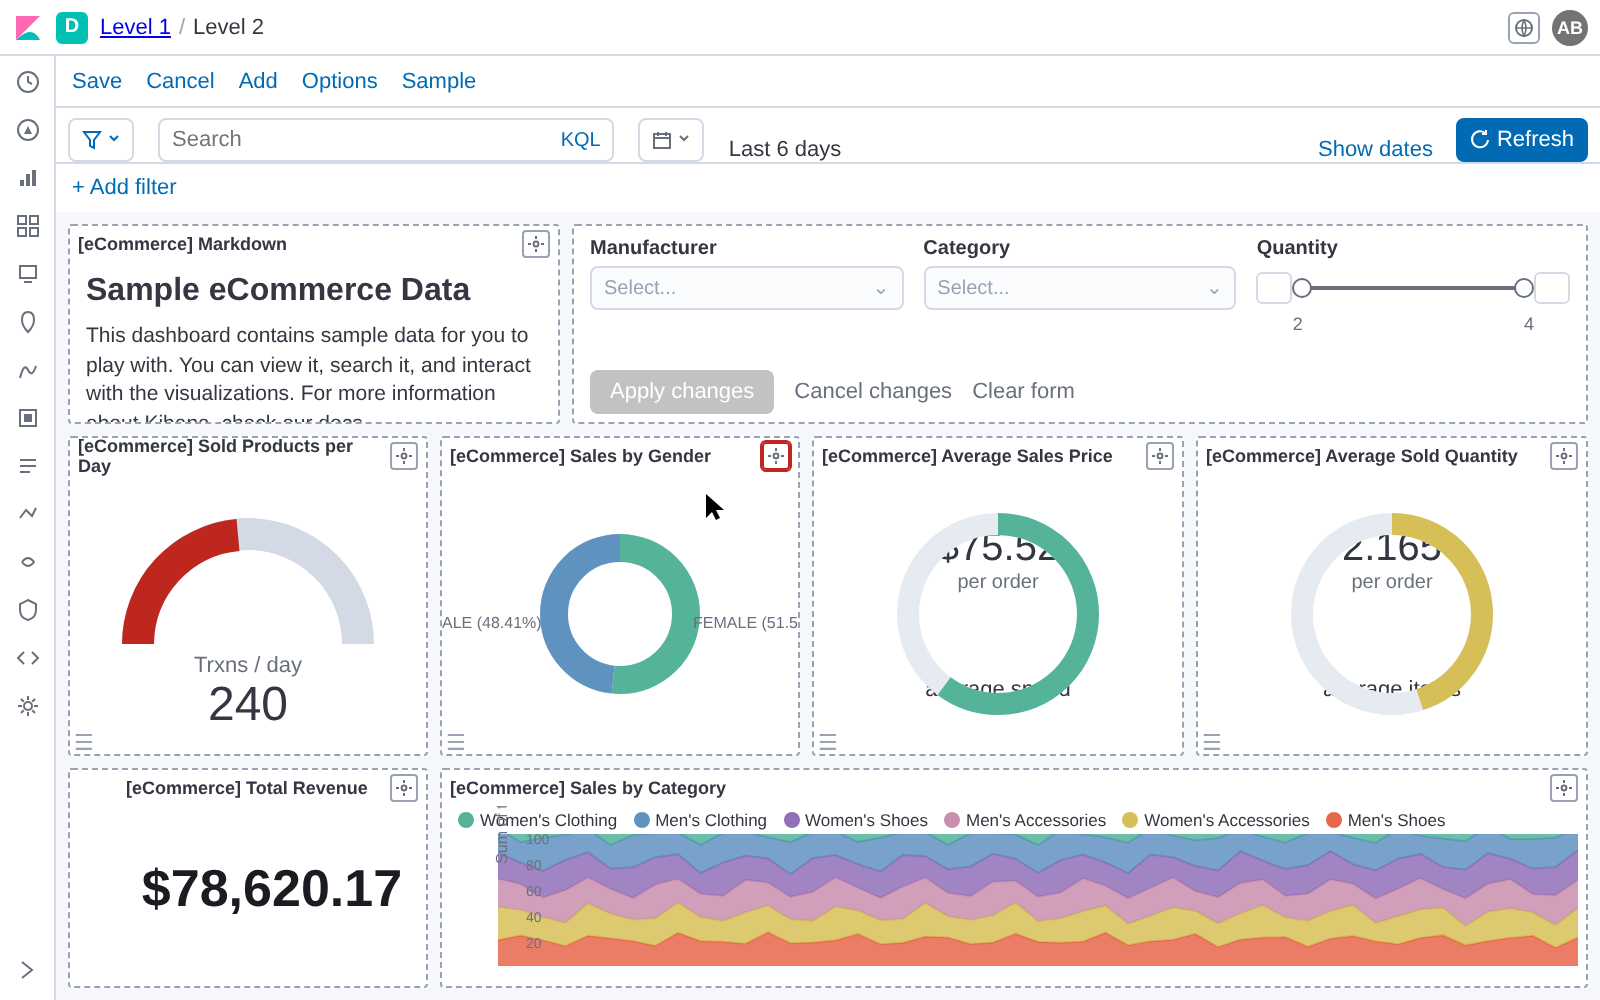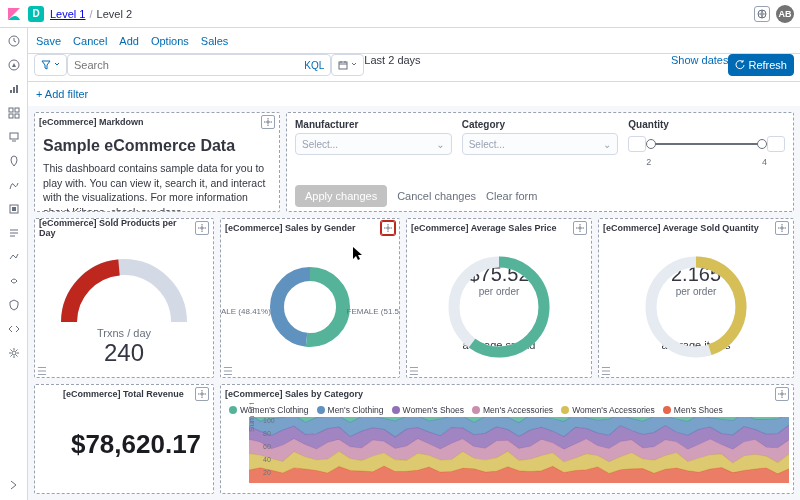--- a/index.html
+++ b/index.html
@@ -15,21 +15,21 @@
 
 .shell { display: flex; height: calc(500px - 28px); }
 .sidebar { width: 28px; border-right: 1px solid #d3dae6; display: flex; flex-direction: column; align-items: center; padding-top: 6px; gap: 10px; }
 .sidebar .icon { width: 14px; height: 14px; color: #69707d; display: flex; align-items: center; justify-content: center; }
 .sidebar .expand { margin-top: auto; margin-bottom: 8px; }
 
 .main { flex: 1; display: flex; flex-direction: column; overflow: hidden; }
 .actionbar { height: 26px; border-bottom: 1px solid #d3dae6; display: flex; align-items: center; padding: 0 8px; gap: 12px; }
 .actionbar a { color: #006bb4; font-size: 11px; text-decoration: none; }
 
-.querybar { height: 28px; border-bottom: 1px solid #d3dae6; display: flex; align-items: flex-start; padding: 0 6px; gap: 0; }
+.querybar { height: 28px; border-bottom: 1px solid #d3dae6; display: flex; align-items: flex-end; padding: 0 6px; gap: 12px; }
 .btn { border: 1px solid #d3dae6; border-radius: 4px; background: #fff; height: 22px; display: inline-flex; align-items: center; padding: 0 6px; font-size: 11px; color: #343741; gap: 3px; }
 .btn-primary { background: #006bb4; color: #fff; border-color: #006bb4; }
 .search-box { flex: 1; border: 1px solid #d3dae6; border-radius: 4px; height: 22px; display: flex; align-items: center; padding: 0 6px; color: #69707d; }
 .search-box input { border: none; outline: none; flex: 1; font-size: 11px; color: #343741; background: transparent; }
 .kql { color: #006bb4; font-size: 10px; margin-left: 4px; }
 .link { color: #006bb4; font-size: 11px; }
 
 .filterbar { height: 24px; display: flex; align-items: center; padding: 0 8px; }
 .add-filter { color: #006bb4; font-size: 11px; display: flex; gap: 3px; align-items: center; }
 
@@ -198,21 +198,21 @@
         </svg>
       </span>
   </div>
 
   <div class="main">
     <div class="actionbar">
       <a href="#">Save</a>
       <a href="#">Cancel</a>
       <a href="#">Add</a>
       <a href="#">Options</a>
-      <a href="#">Sales</a>
+      <a href="#">Sample</a>
     </div>
 
     <div class="querybar">
       <button class="btn">
         <svg width="10" height="10" viewBox="0 0 10 10">
             <path d="M1 1h8L6 5v4L4 8V5z" fill="none" stroke="#006bb4"></path>
           </svg>
         <svg width="6" height="6" viewBox="0 0 6 6">
             <path d="M1 1l2 2 2-2" fill="none" stroke="#006bb4"></path>
           </svg>
@@ -223,21 +223,21 @@
       </div>
       <button class="btn">
         <svg width="10" height="10" viewBox="0 0 10 10">
             <rect x="1" y="2" width="8" height="7" fill="none" stroke="#69707d"></rect>
             <path d="M1 4h8M3 1v2M7 1v2" stroke="#69707d"></path>
           </svg>
         <svg width="6" height="6" viewBox="0 0 6 6">
             <path d="M1 1l2 2 2-2" fill="none" stroke="#69707d"></path>
           </svg>
       </button>
-      <span style="flex:0 0 auto;">Last 2 days</span>
+      <span style="flex:0 0 auto;">Last 6 days</span>
       <span style="flex:1"></span>
       <span class="link">Show dates</span>
       <button class="btn btn-primary">
         <svg width="10" height="10" viewBox="0 0 10 10">
             <path d="M8 2 A4 4 0 1 0 9 5" fill="none" stroke="#fff"></path>
             <path d="M8 0v2h-2" fill="none" stroke="#fff"></path>
           </svg>
         <span>Refresh</span>
       </button>
     </div>

